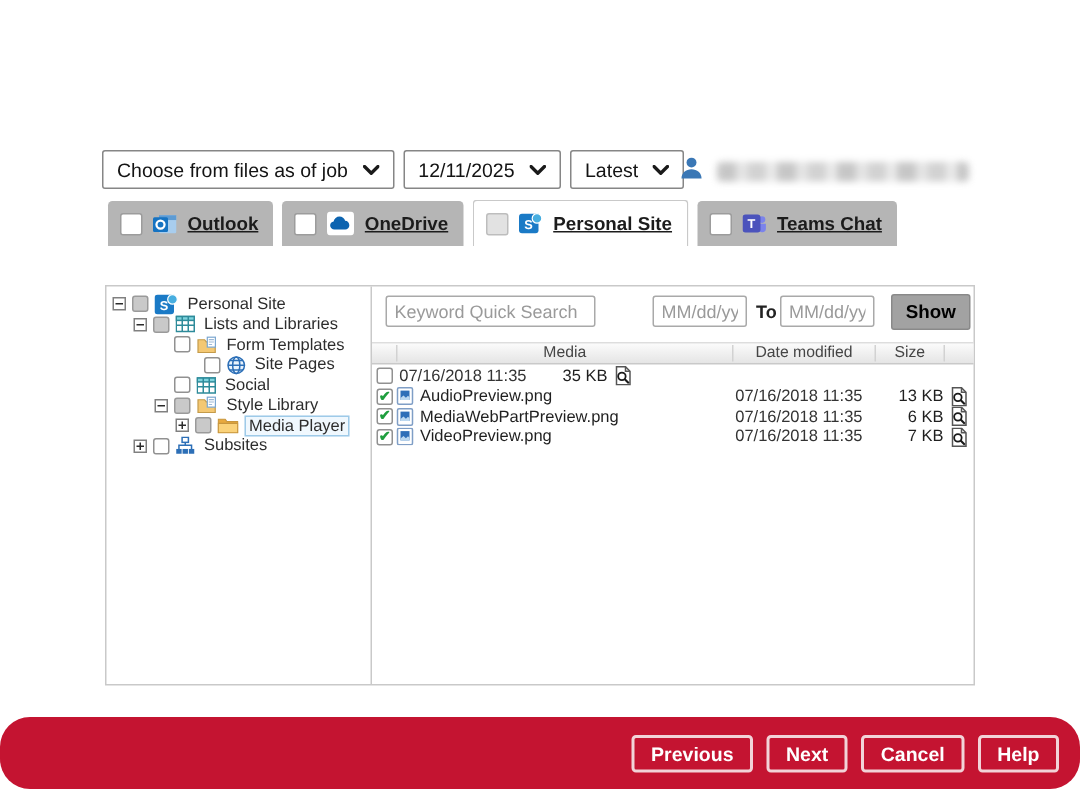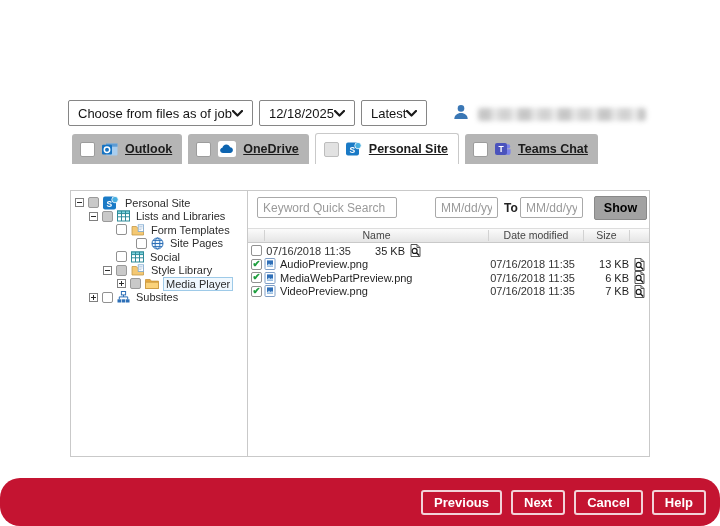--- a/index.html
+++ b/index.html
@@ -3,21 +3,21 @@
 <meta charset="utf-8">
 <style>
   html,body{margin:0;padding:0;background:#fff;}
   .page{position:relative;width:720px;height:526px;background:#fff;overflow:hidden;
         font-family:"Liberation Sans",sans-serif;}
   
   .title{position:absolute;top:30px;left:0;width:100%;margin:0;text-align:center;
          font-size:30px;font-weight:400;letter-spacing:.4px;color:#A62A3C;}
   
   .controls{position:absolute;top:100px;left:68px;display:flex;gap:6px;align-items:center;}
-  .select{display:flex;align-items:center;height:26px;padding:0 9px;
+  .select{display:flex;align-items:center;gap:10px;height:26px;padding:0 9px;
           border:1px solid #868686;border-radius:2px;font-size:13px;color:#141414;
           background:#fff;cursor:pointer;box-sizing:border-box;}
   .select .chev{display:flex;align-items:center;}
   .account{position:absolute;top:103px;left:452px;display:flex;align-items:center;gap:8px;}
   .redacted{width:168px;height:13px;border-radius:3px;opacity:.75;filter:blur(2.5px);
             background:repeating-linear-gradient(90deg,#b4b4b4 0 13px,#dcdcdc 13px 21px,#c3c3c3 21px 33px,#e3e3e3 33px 40px);}
   
   .tabs{position:absolute;top:133px;left:72px;width:575px;display:flex;flex-wrap:wrap;
         gap:6px;row-gap:1px;align-items:flex-end;}
   .tab{display:inline-flex;align-items:center;gap:7px;height:30px;padding:0 10px 0 8px;
@@ -94,21 +94,21 @@
   <div class="controls">
     <div class="select">
       <span>Choose from files as of job</span>
       <span class="chev">
           <svg width="11" height="7" viewBox="0 0 11 7">
             <path d="M1 1l4.5 4.5L10 1" fill="none" stroke="#1a1a1a" stroke-width="2.2" stroke-linecap="round" stroke-linejoin="round"></path>
           </svg>
         </span>
     </div>
     <div class="select">
-      <span>12/18/2025</span>
+      <span>12/11/2025</span>
       <span class="chev">
           <svg width="11" height="7" viewBox="0 0 11 7">
             <path d="M1 1l4.5 4.5L10 1" fill="none" stroke="#1a1a1a" stroke-width="2.2" stroke-linecap="round" stroke-linejoin="round"></path>
           </svg>
         </span>
     </div>
     <div class="select">
       <span>Latest</span>
       <span class="chev">
           <svg width="11" height="7" viewBox="0 0 11 7">
@@ -277,21 +277,21 @@
 
     <div class="rightpane">
       <input class="tinput" id="kw" type="text" placeholder="Keyword Quick Search" style="">
       <input class="tinput" id="d1" type="text" placeholder="MM/dd/yyyy" style="">
       <span class="tolabel">To</span>
       <input class="tinput" id="d2" type="text" placeholder="MM/dd/yyyy" style="">
       <button class="show-btn">Show</button>
 
       <div class="grid-head">
         <div class="hc w-check"></div>
-        <div class="hc w-name sep">Name</div>
+        <div class="hc w-name sep">Media</div>
         <div class="hc w-date sep">Date modified</div>
         <div class="hc w-size sep">Size</div>
         <div class="hc w-prev sep"></div>
       </div>
 
       <div class="grid-rows" id="rows">
           <div class="frow">
             <div class="c-check">
               <span class="cbx"></span>
             </div>

